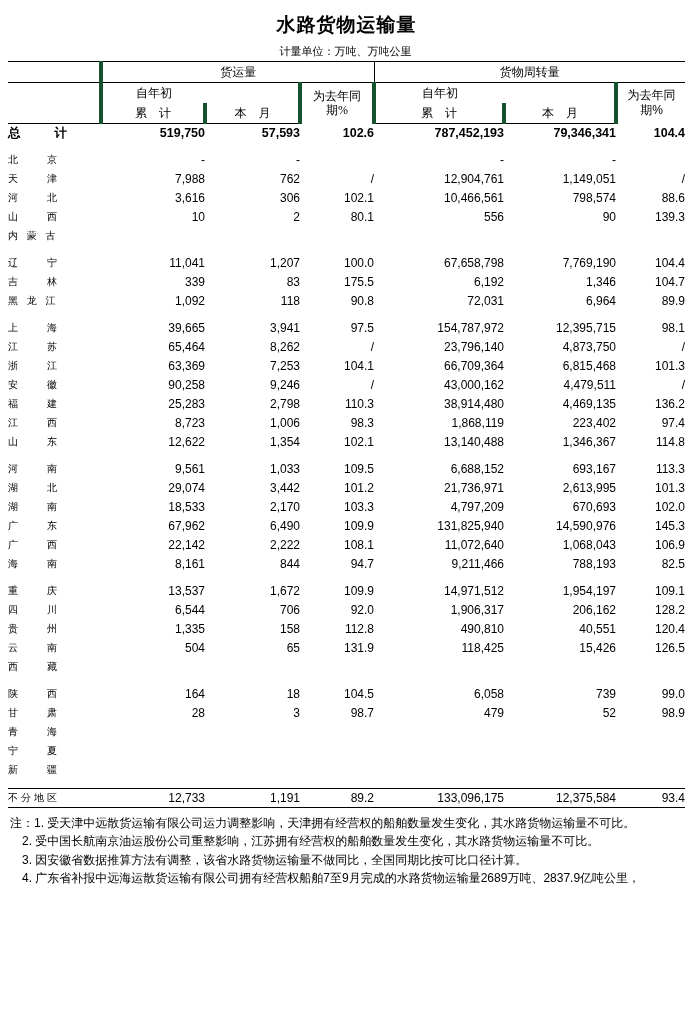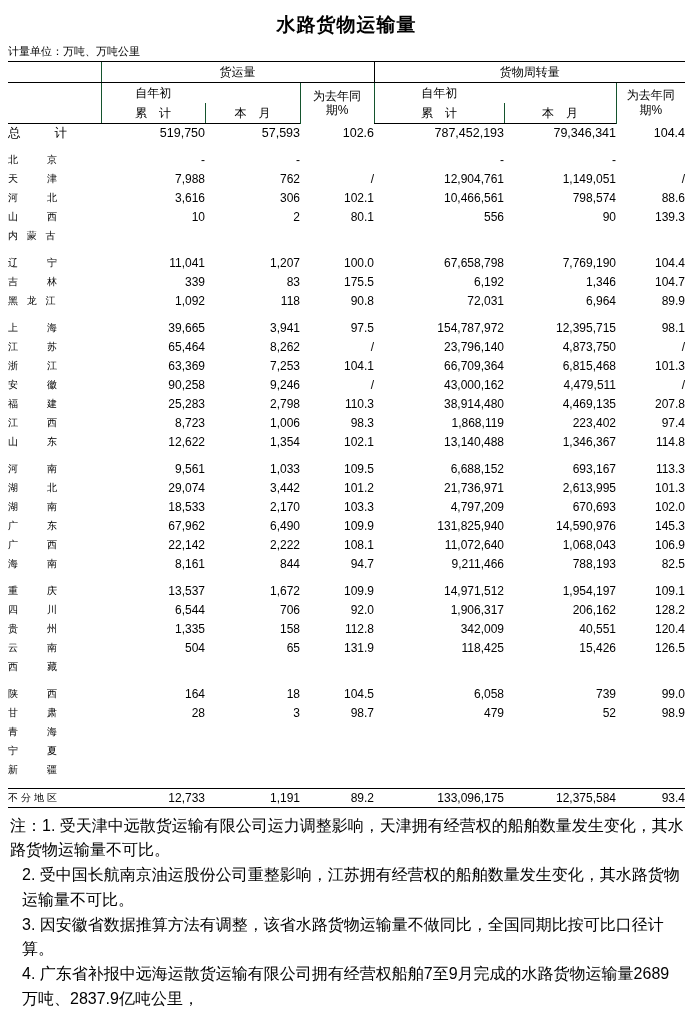--- a/index.html
+++ b/index.html
@@ -20,21 +20,21 @@
   }
   .doc-title {
     text-align: center;
     font-size: 19px;
     font-weight: bold;
     letter-spacing: 1px;
     margin: 4px 0 6px 0;
     font-family: "Liberation Serif", serif;
   }
   .unit-line {
-    text-align: left;
+    text-align: center;
     font-size: 11px;
     padding-right: 2px;
     margin-bottom: 2px;
   }
   table.main {
     border-collapse: collapse;
     width: 677px;
     table-layout: fixed;
     font-size: 12px;
   }
@@ -45,52 +45,53 @@
   }
   
   .hd {
     text-align: center;
     font-size: 12px;
     height: 20px;
     line-height: 1.25;
   }
   .bt { border-top: 1px solid #000; }
   .bb { border-bottom: 1px solid #000; }
-  .bl { border-left: 1px solid #14532d; text-align: center; }
+  .bl { border-left: 4px solid #14532d; text-align: center; }
   .br { border-right: 1px solid #000; }
 
   .row-h { height: 19px; }
   .nm {
     font-size: 10px;
     padding-left: 16px;
     letter-spacing: 3px;
     white-space: nowrap;
   }
   .num {
     text-align: right;
     padding-right: 8px;
     font-size: 12px;
     font-family: "Liberation Sans", sans-serif;
   }
-  .total .nm, .total .num { font-weight: normal; font-size: 12.5px; }
+  .total .nm, .total .num { font-weight: bold; font-size: 12.5px; }
   .spacer-row td { height: 8px; }
 
   .notes {
-    font-size: 16px;
+    font-size: 12px;
     line-height: 1.55;
     margin-top: 6px;
   }
   .notes div {
     text-indent: 0;
     padding-left: 2px;
   }
   .notes .n1 { padding-left: 2px; }
   .notes .nx { padding-left: 14px; }
   .hdr-two-line {
     line-height: 1.2;
+    font-family: Liberation Serif, serif;
   }
 </style>
 </head>
 <body>
 
 <div class="page">
 
   <div class="doc-title">水路货物运输量</div>
 
   <div class="unit-line">计量单位：万吨、万吨公里</div>
@@ -260,21 +261,21 @@
           <td class="num">4,479,511</td>
           <td class="num">/</td>
         </tr>
         <tr class="row-h">
           <td class="nm">福　　建</td>
           <td class="num">25,283</td>
           <td class="num">2,798</td>
           <td class="num">110.3</td>
           <td class="num">38,914,480</td>
           <td class="num">4,469,135</td>
-          <td class="num">207.8</td>
+          <td class="num">136.2</td>
         </tr>
         <tr class="row-h">
           <td class="nm">江　　西</td>
           <td class="num">8,723</td>
           <td class="num">1,006</td>
           <td class="num">98.3</td>
           <td class="num">1,868,119</td>
           <td class="num">223,402</td>
           <td class="num">97.4</td>
         </tr>
@@ -363,21 +364,21 @@
           <td class="num">92.0</td>
           <td class="num">1,906,317</td>
           <td class="num">206,162</td>
           <td class="num">128.2</td>
         </tr>
         <tr class="row-h">
           <td class="nm">贵　　州</td>
           <td class="num">1,335</td>
           <td class="num">158</td>
           <td class="num">112.8</td>
-          <td class="num">342,009</td>
+          <td class="num">490,810</td>
           <td class="num">40,551</td>
           <td class="num">120.4</td>
         </tr>
         <tr class="row-h">
           <td class="nm">云　　南</td>
           <td class="num">504</td>
           <td class="num">65</td>
           <td class="num">131.9</td>
           <td class="num">118,425</td>
           <td class="num">15,426</td>

